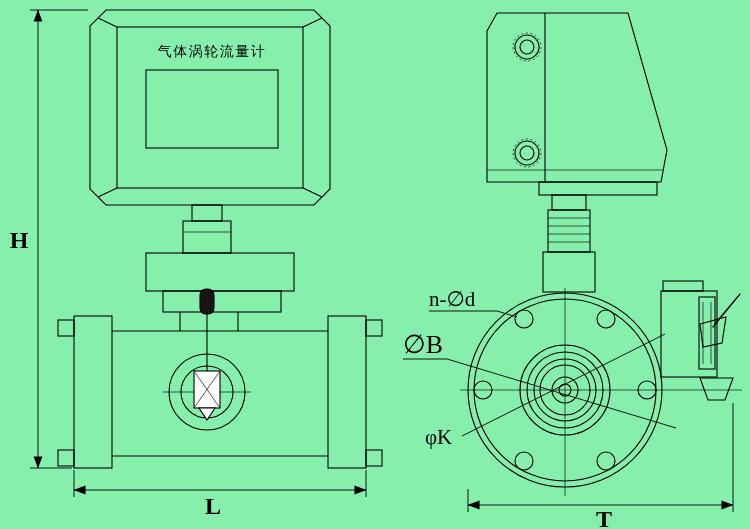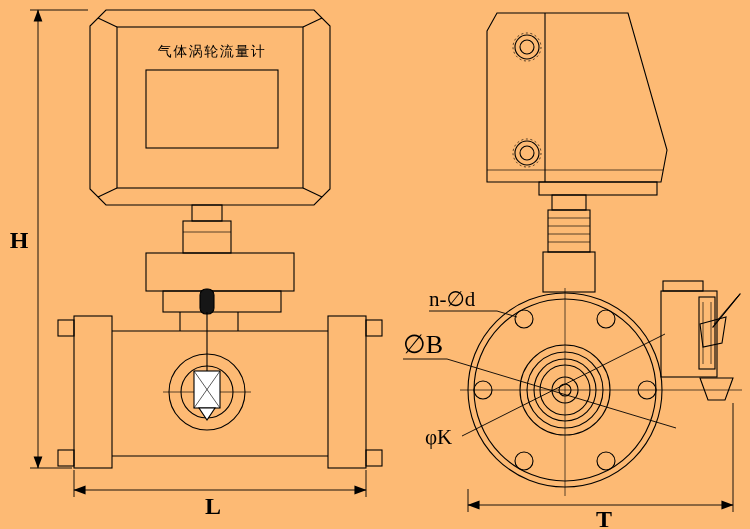--- a/index.html
+++ b/index.html
@@ -1,17 +1,17 @@
 <!DOCTYPE html>
 <html><head>
 <meta charset="utf-8">
 <style>
   * { margin:0; padding:0; box-sizing:border-box; }
   html,body { width:750px; height:529px; background:#fff; overflow:hidden; }
-  .canvas { position:relative; width:750px; height:529px; background:#fdba74; }
+  .canvas { position:relative; width:750px; height:529px; background:#86efac; }
   svg { display:block; width:750px; height:529px; }
   svg line, svg path, svg rect, svg circle, svg polygon, svg polyline {
     fill:none; stroke:#000; stroke-width:1.1; stroke-linejoin:miter;
   }
   .thin { stroke-width:0.65; }
   .dimline { stroke-width:0.9; }
   .leader { stroke-width:0.9; }
   .arrowhead { fill:#000 !important; stroke:none !important; }
   .fill-dark { fill:#161616 !important; stroke:#000; }
   .fill-white { fill:#fff !important; }

